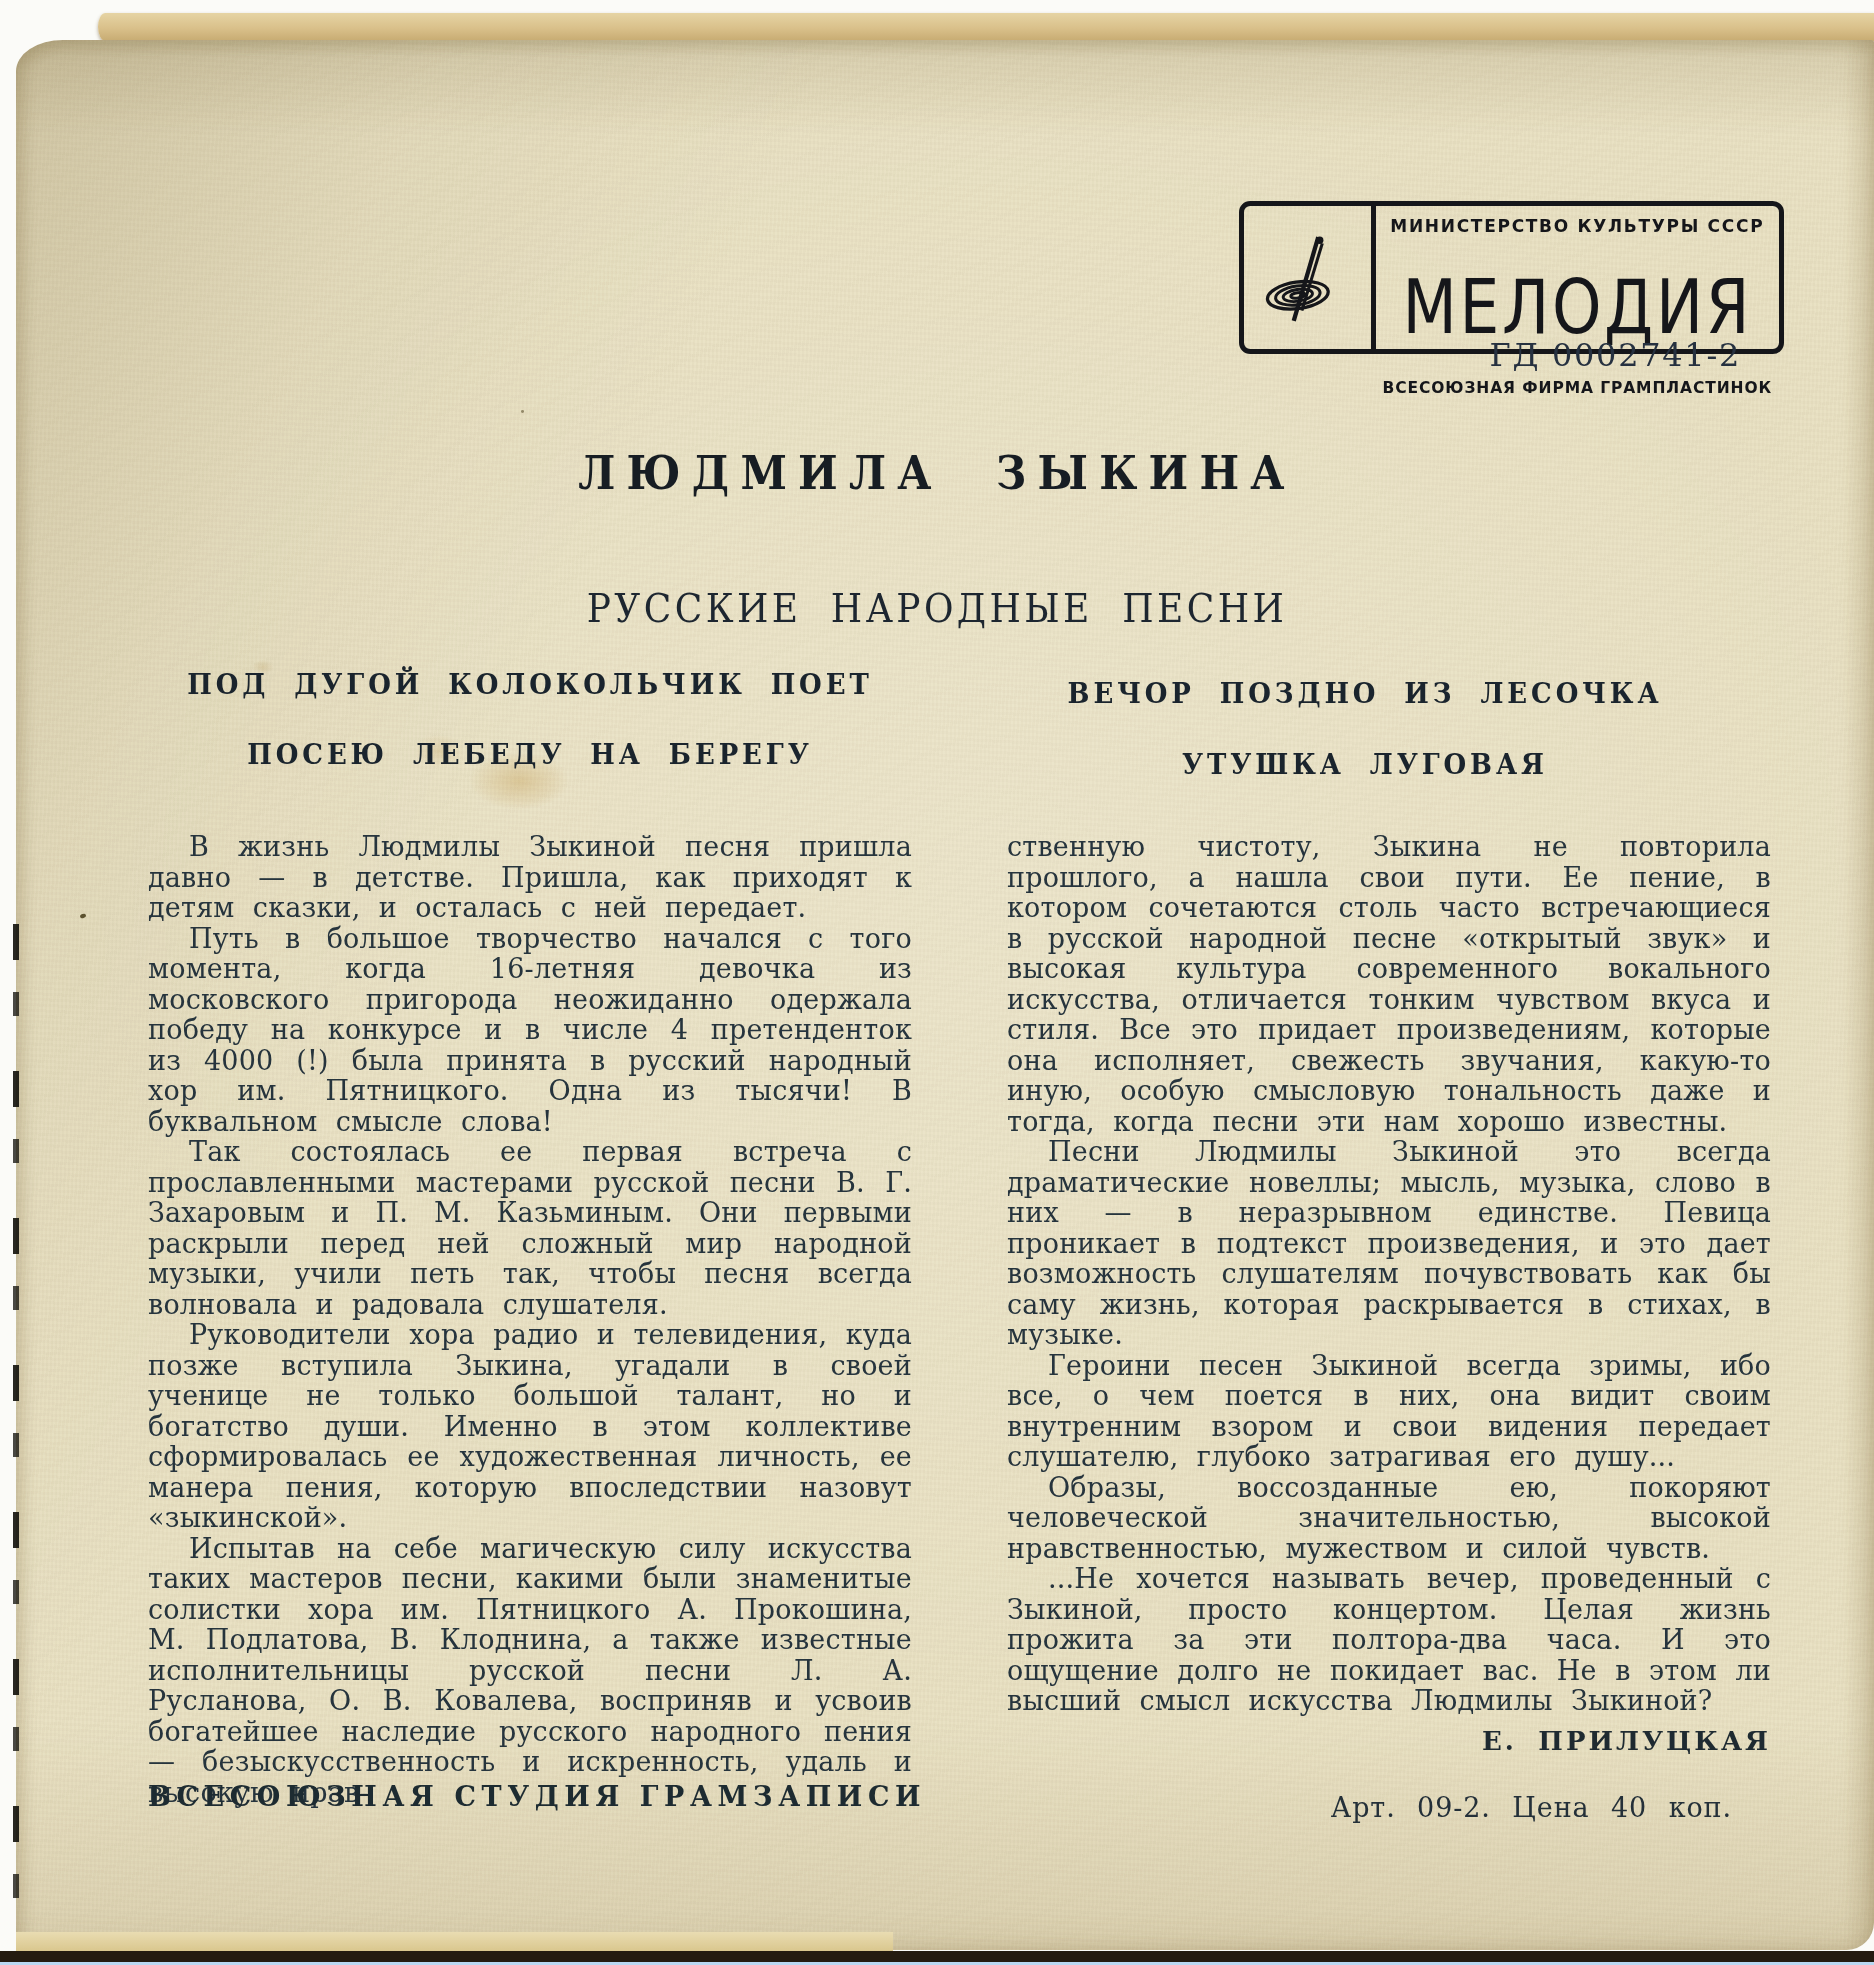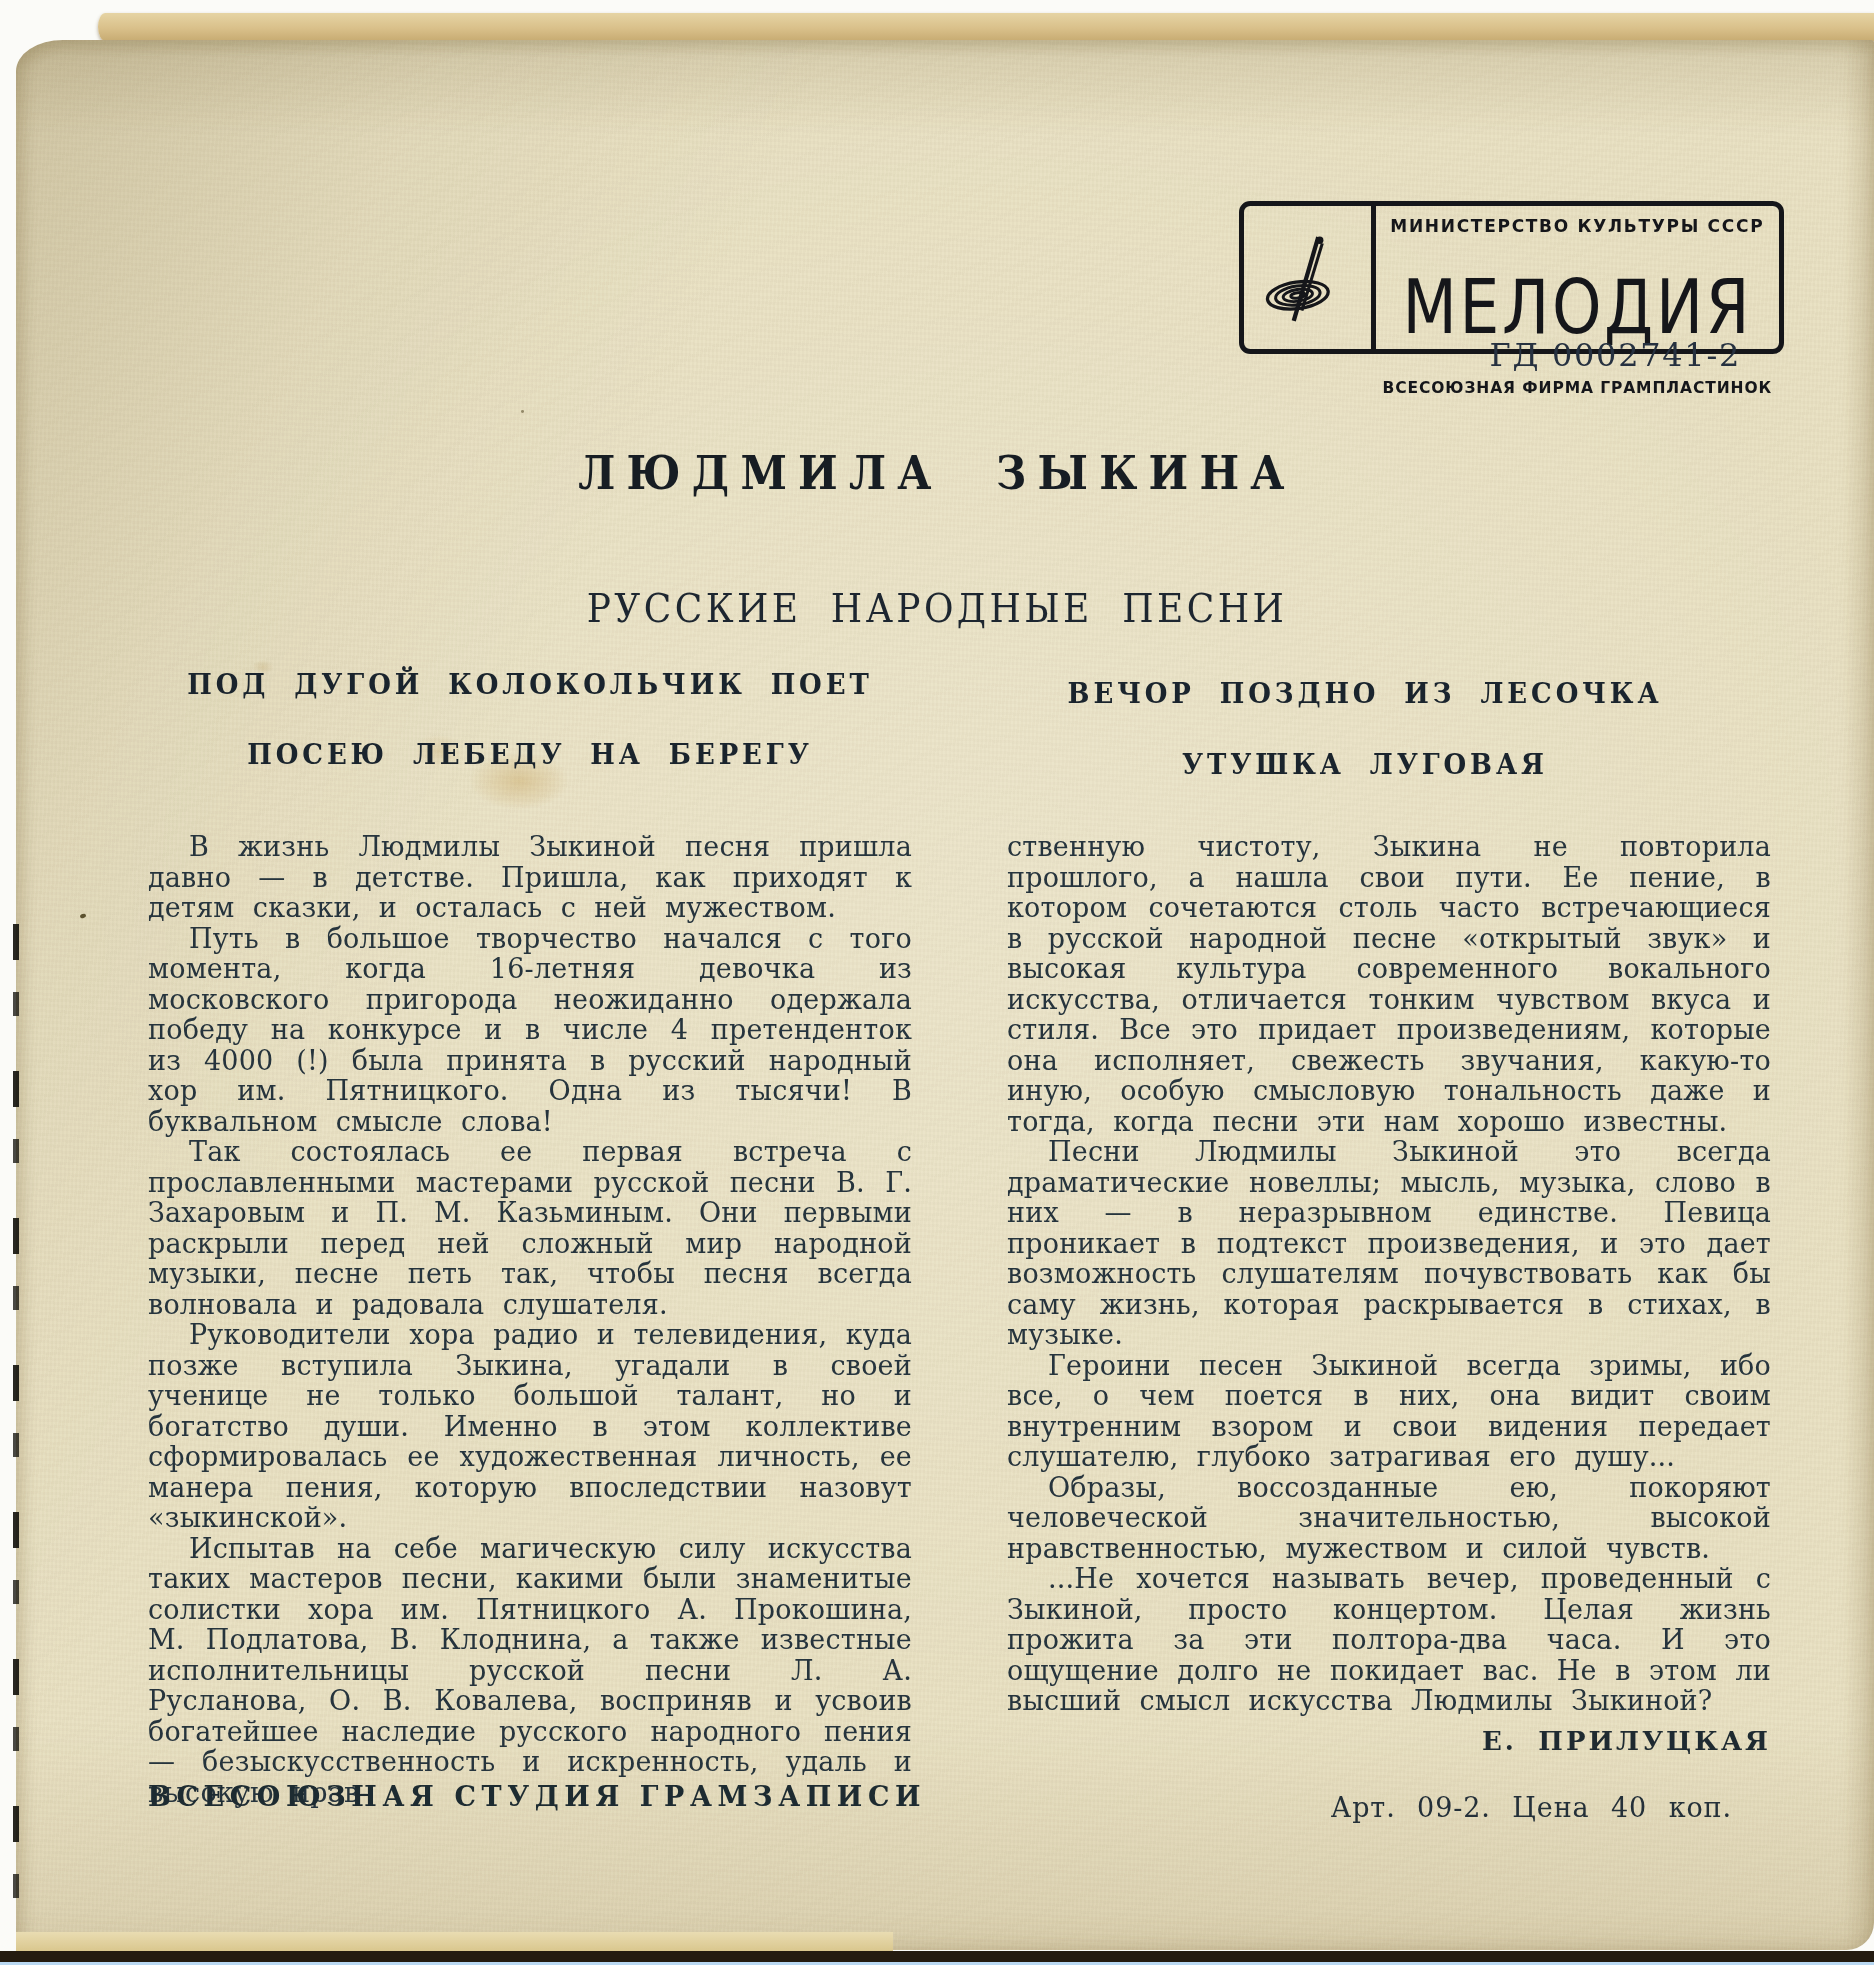--- a/index.html
+++ b/index.html
@@ -155,23 +155,23 @@
   <div class="tracks left">
     <div class="track-line">ПОД ДУГОЙ КОЛОКОЛЬЧИК ПОЕТ</div>
     <div class="track-line">ПОСЕЮ ЛЕБЕДУ НА БЕРЕГУ</div>
   </div>
   <div class="tracks right">
     <div class="track-line">ВЕЧОР ПОЗДНО ИЗ ЛЕСОЧКА</div>
     <div class="track-line">УТУШКА ЛУГОВАЯ</div>
   </div>
 
   <div class="col left">
-    <p>В жизнь Людмилы Зыкиной песня пришла давно — в детстве. Пришла, как приходят к детям сказки, и осталась с ней мужеством.</p>
+    <p>В жизнь Людмилы Зыкиной песня пришла давно — в детстве. Пришла, как приходят к детям сказки, и осталась с ней передает.</p>
     <p>Путь в большое творчество начался с того момента, когда 16-летняя девочка из московского пригорода неожиданно одержала победу на конкурсе и в числе 4 претенденток из 4000 (!) была принята в русский народный хор им. Пятницкого. Одна из тысячи! В буквальном смысле слова!</p>
-    <p>Так состоялась ее первая встреча с прославленными мастерами русской песни В. Г. Захаровым и П. М. Казьминым. Они первыми раскрыли перед ней сложный мир народной музыки, песне петь так, чтобы песня всегда волновала и радовала слушателя.</p>
+    <p>Так состоялась ее первая встреча с прославленными мастерами русской песни В. Г. Захаровым и П. М. Казьминым. Они первыми раскрыли перед ней сложный мир народной музыки, учили петь так, чтобы песня всегда волновала и радовала слушателя.</p>
     <p>Руководители хора радио и телевидения, куда позже вступила Зыкина, угадали в своей ученице не только большой талант, но и богатство души. Именно в этом коллективе сформировалась ее художественная личность, ее манера пения, которую впоследствии назовут «зыкинской».</p>
     <p>Испытав на себе магическую силу искусства таких мастеров песни, какими были знаменитые солистки хора им. Пятницкого А. Прокошина, М. Подлатова, В. Клоднина, а также известные исполнительницы русской песни Л. А. Русланова, О. В. Ковалева, восприняв и усвоив богатейшее наследие русского народного пения — безыскусственность и искренность, удаль и высокую нрав-</p>
   </div>
 
   <div class="col right">
     <p class="flush">ственную чистоту, Зыкина не повторила прошлого, а нашла свои пути. Ее пение, в котором сочетаются столь часто встречающиеся в русской народной песне «открытый звук» и высокая культура современного вокального искусства, отличается тонким чувством вкуса и стиля. Все это придает произведениям, которые она исполняет, свежесть звучания, какую-то иную, особую смысловую тональность даже и тогда, когда песни эти нам хорошо известны.</p>
     <p>Песни Людмилы Зыкиной это всегда драматические новеллы; мысль, музыка, слово в них — в неразрывном единстве. Певица проникает в подтекст произведения, и это дает возможность слушателям почувствовать как бы саму жизнь, которая раскрывается в стихах, в музыке.</p>
     <p>Героини песен Зыкиной всегда зримы, ибо все, о чем поется в них, она видит своим внутренним взором и свои видения передает слушателю, глубоко затрагивая его душу...</p>
     <p>Образы, воссозданные ею, покоряют человеческой значительностью, высокой нравственностью, мужеством и силой чувств.</p>
     <p>...Не хочется называть вечер, проведенный с Зыкиной, просто концертом. Целая жизнь прожита за эти полтора-два часа. И это ощущение долго не покидает вас. Не в этом ли высший смысл искусства Людмилы Зыкиной?</p>

